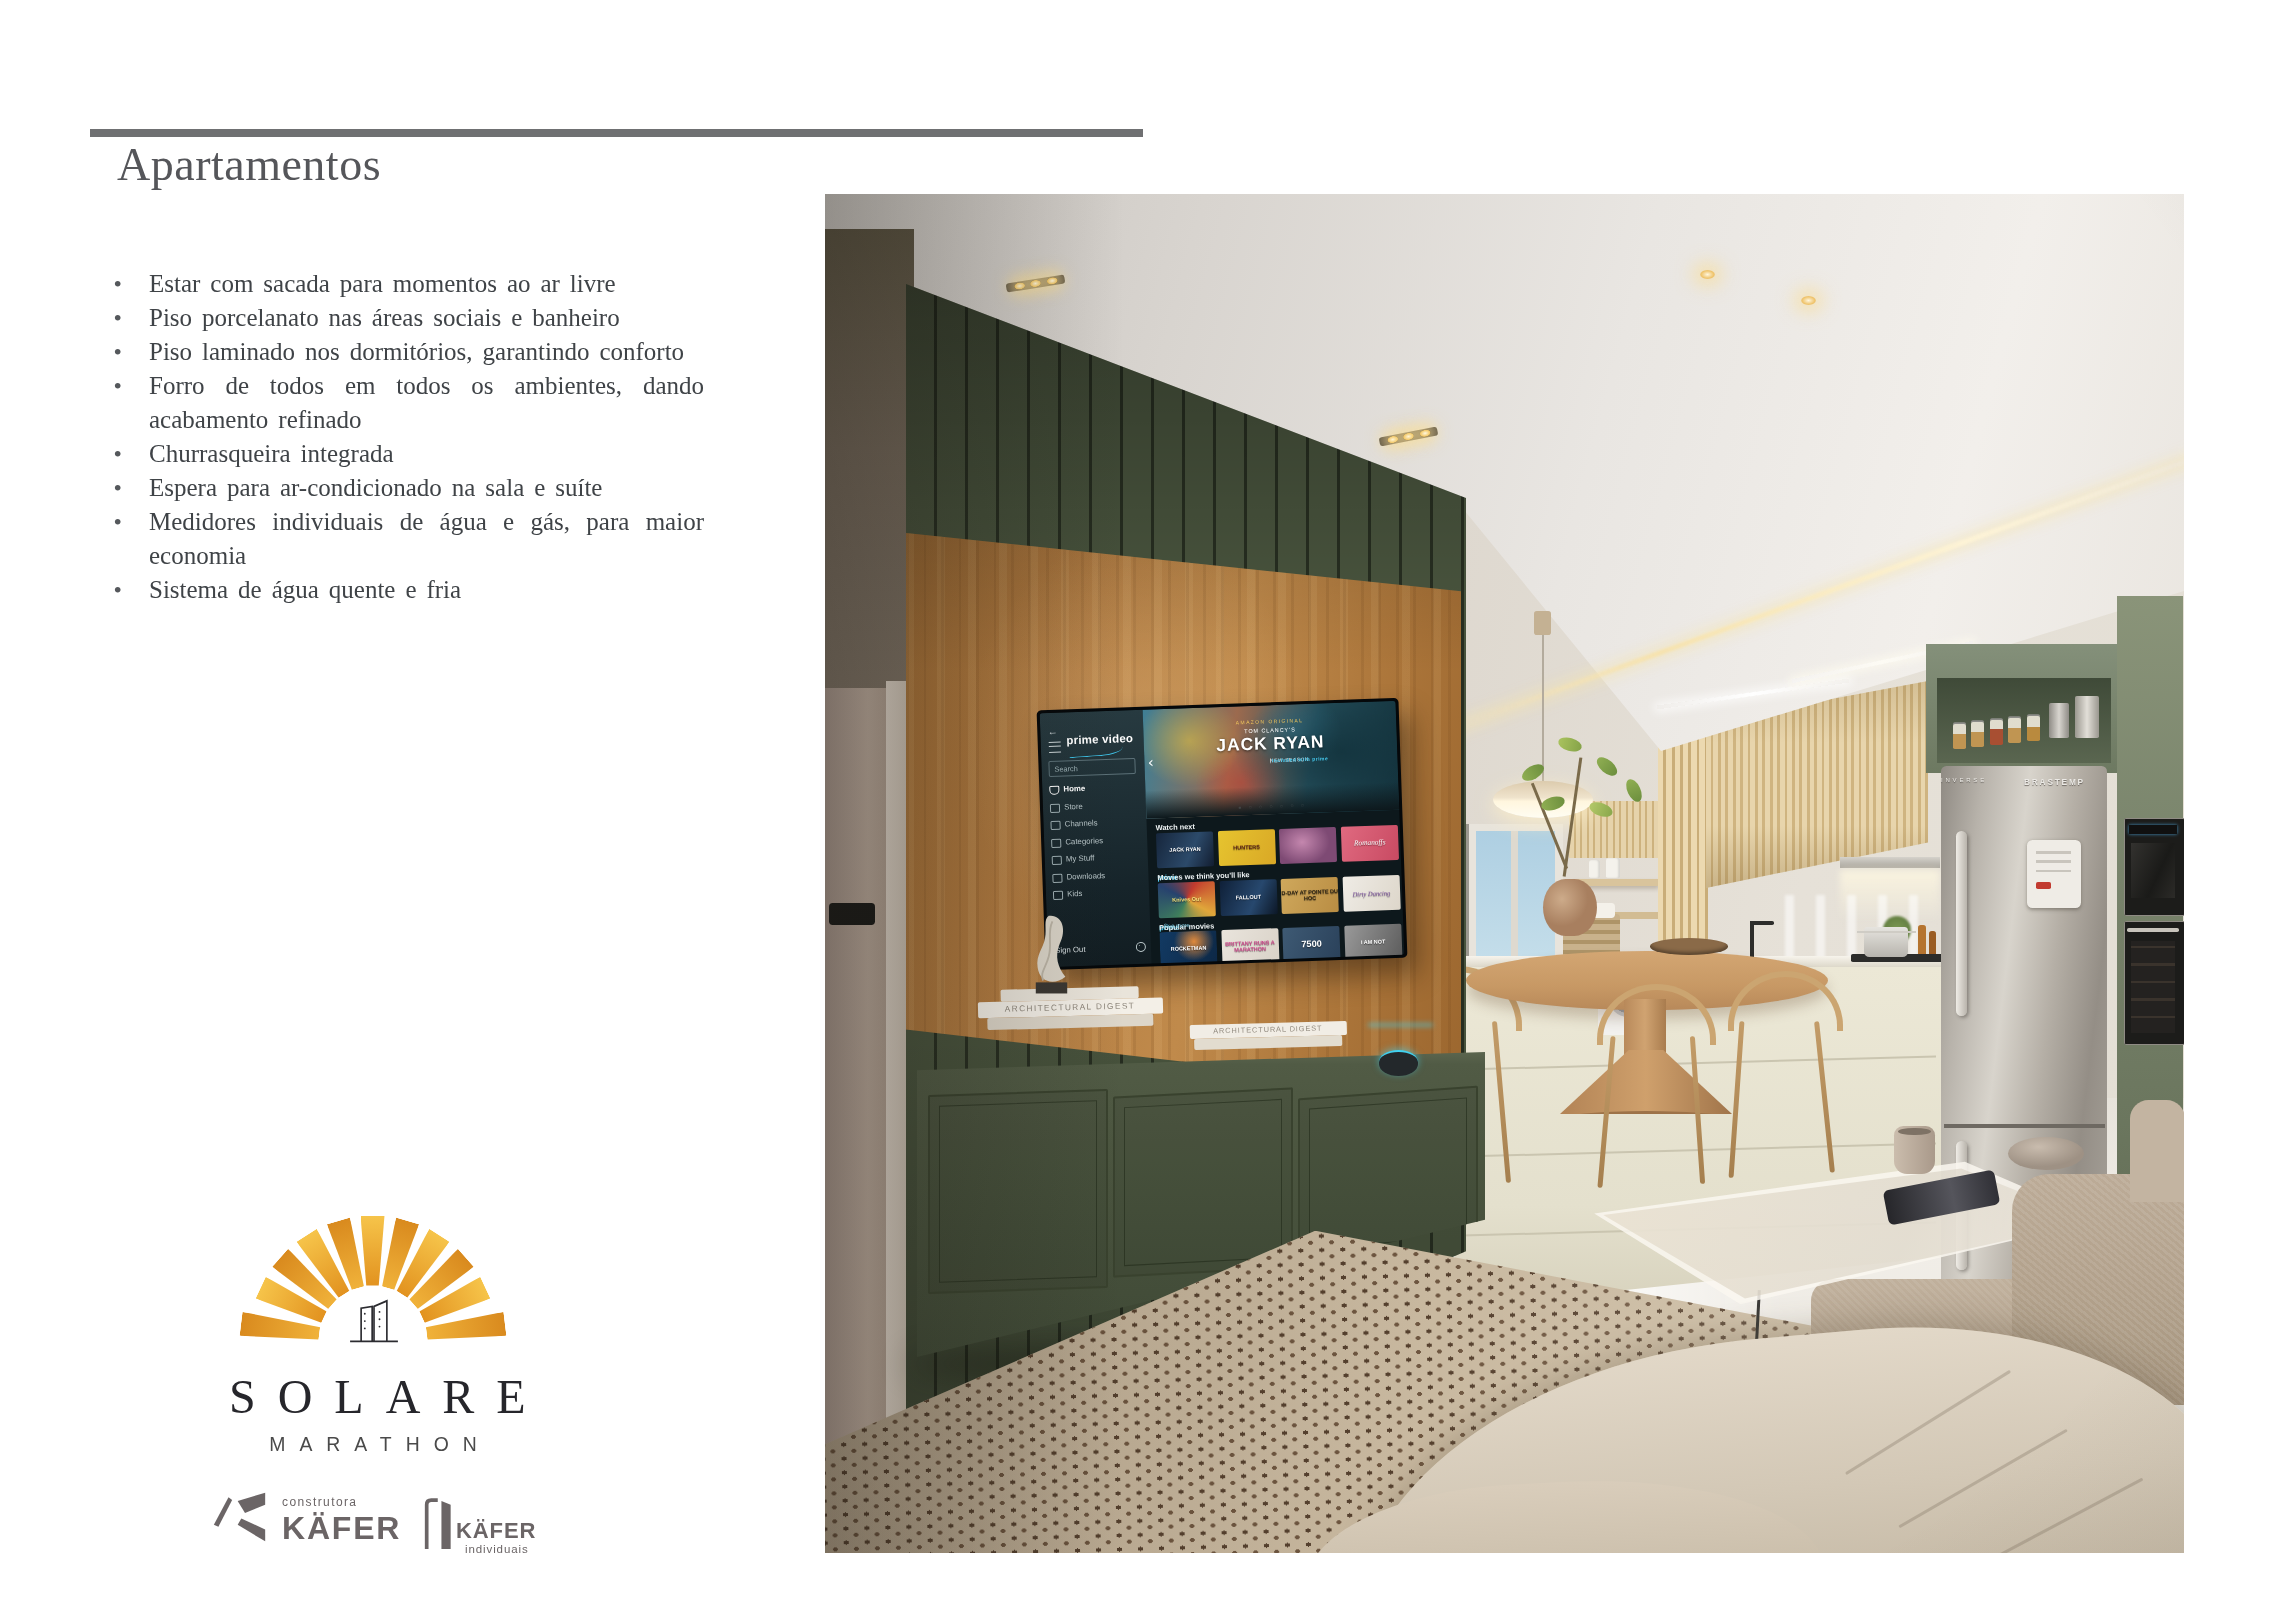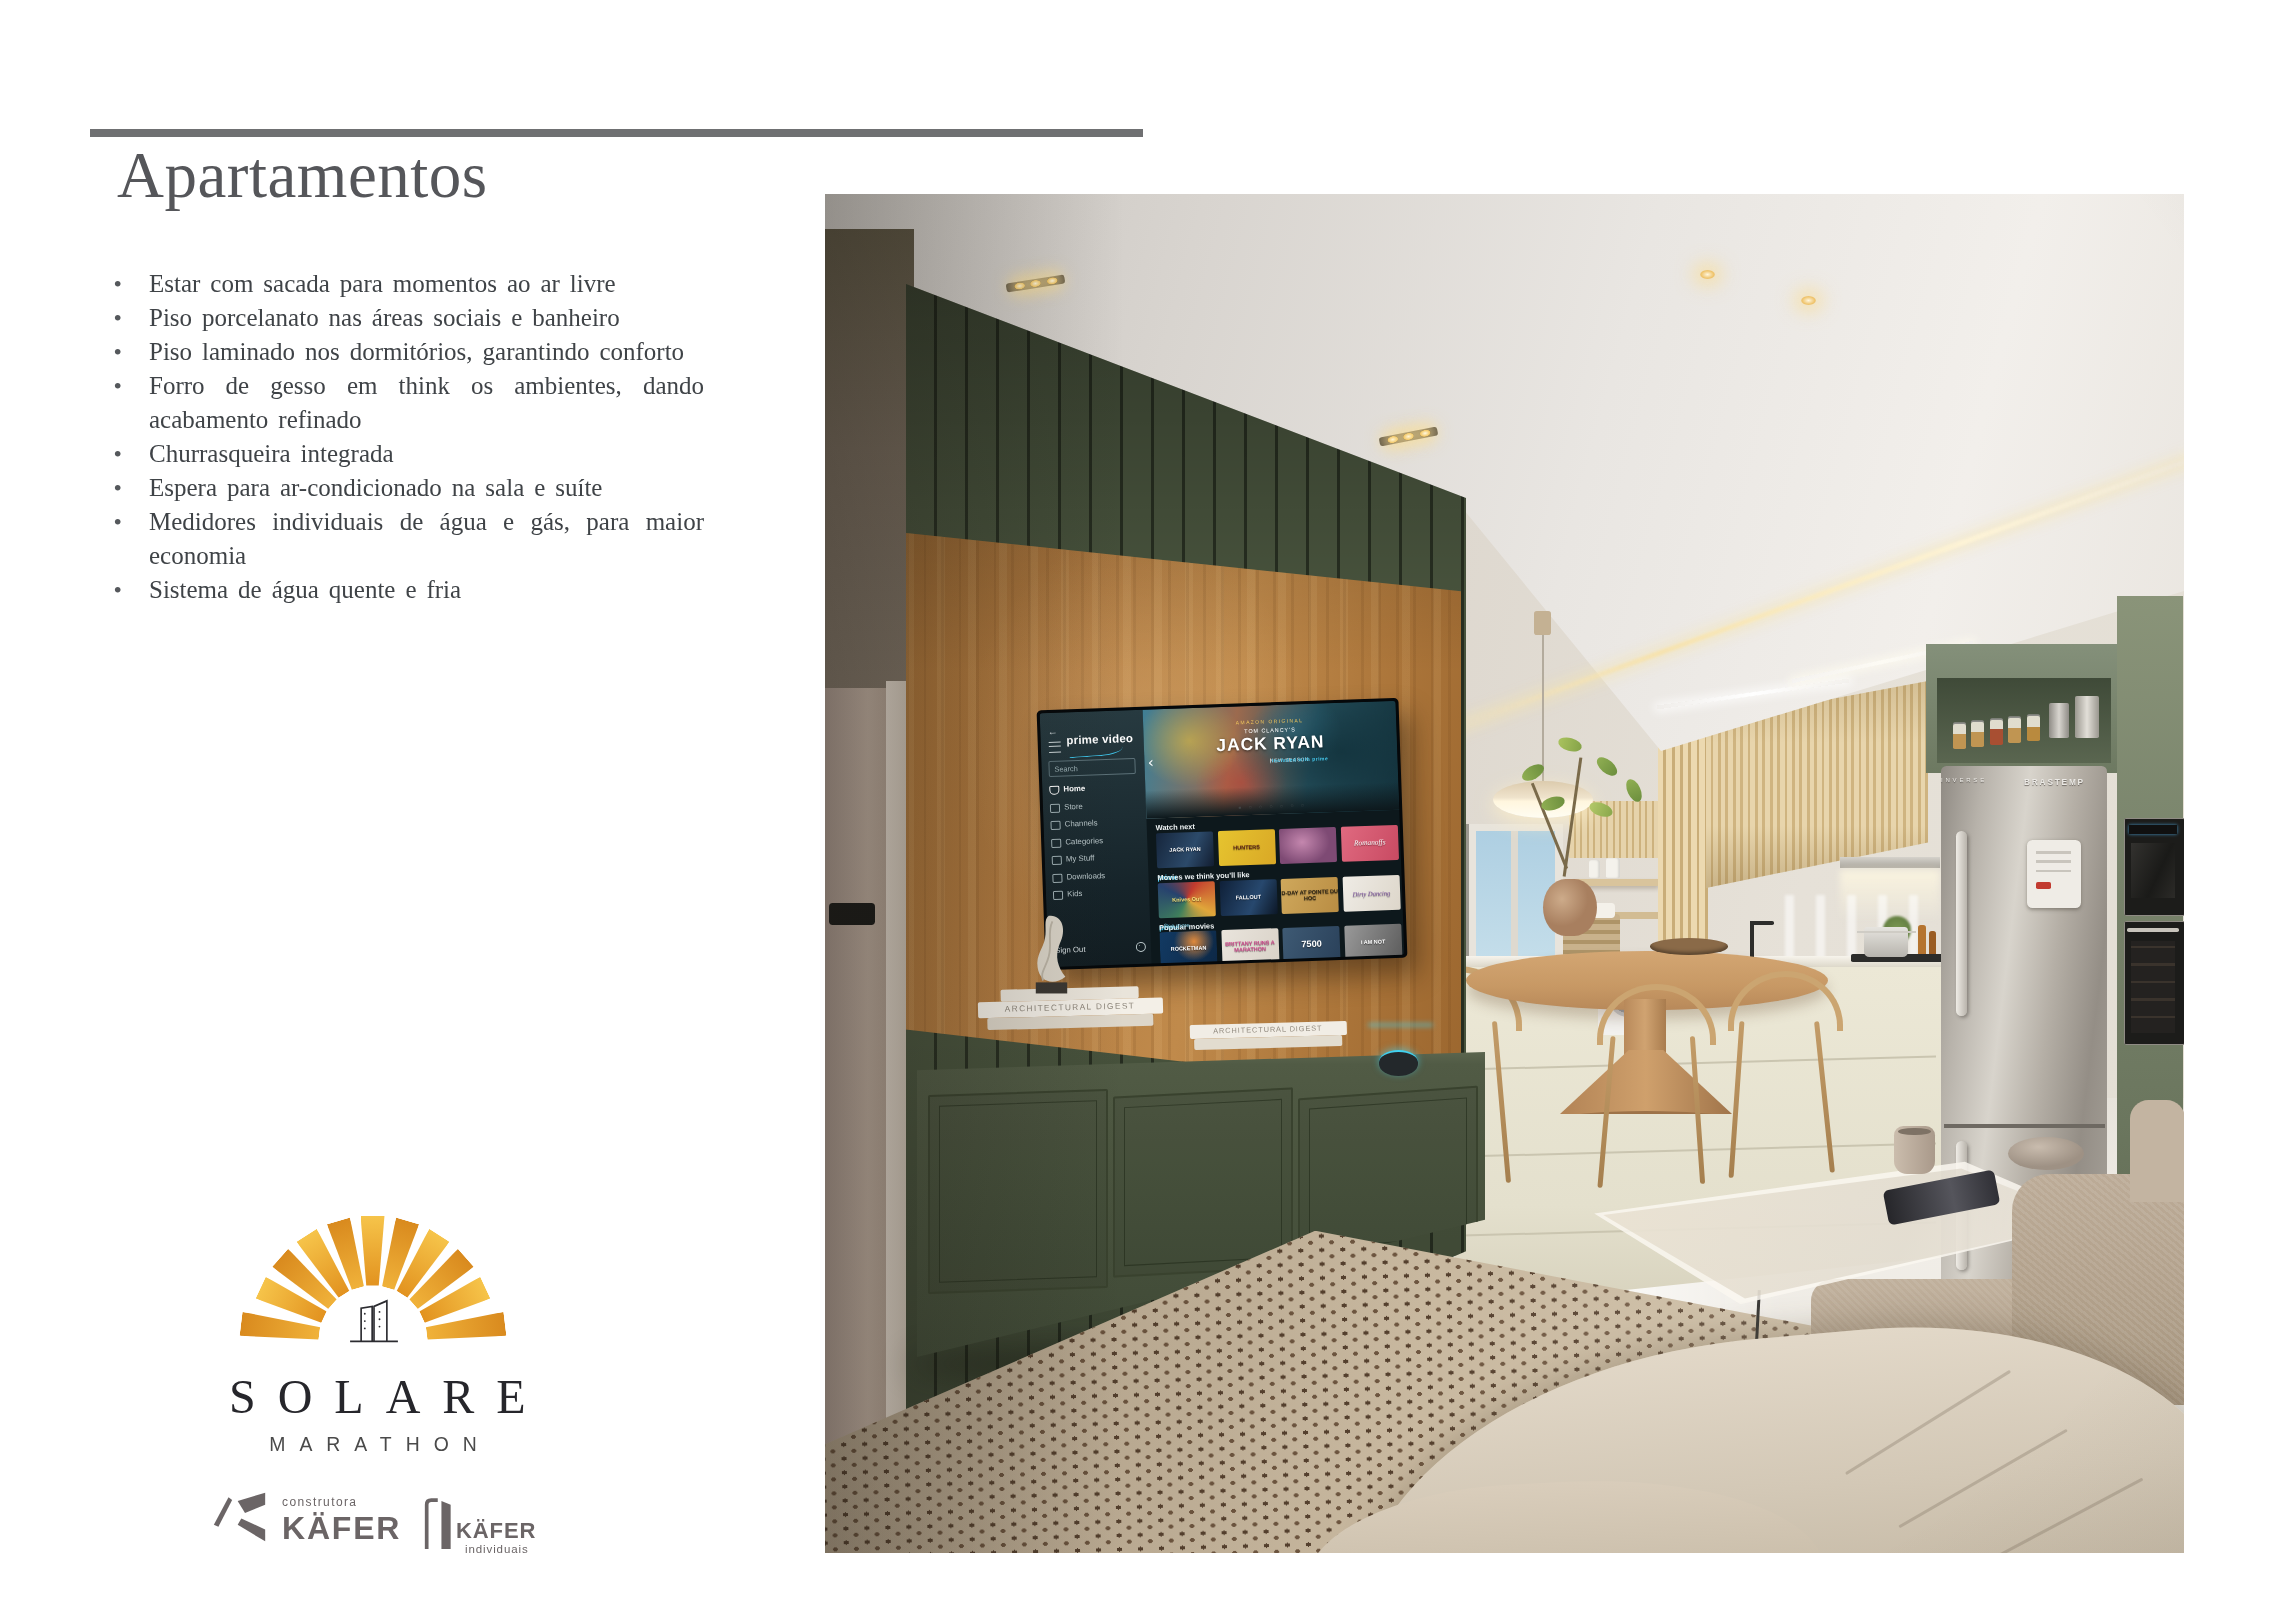--- a/index.html
+++ b/index.html
@@ -2,21 +2,21 @@
 <html style="--accent-gold-1: #e2921f; --accent-gold-2: #f6c44a; --rule-gray: #6f7072; --title-gray: #55565a; --text-gray: #3f4347; --logo-ink: #26262b; --brand-gray: #6b6566; --green-wall: #47523c; --green-console: #4c5640; --green-cabinet: #77826a; --prime-cyan: #3fc3e8;font-size:14.8px"><head>
 <meta charset="utf-8">
 <style>
   html,body{margin:0;padding:0;background:#ffffff;}
   body{width:2290px;height:1619px;position:relative;overflow:hidden;
        font-family:"Liberation Serif",serif;-webkit-font-smoothing:antialiased;}
   .abs{position:absolute;}
 
   
   #top-rule{left:90px;top:129px;width:1053px;height:8.3px;background:var(--rule-gray,#6f7072);}
-  #page-title{left:117px;top:138px;font-size:65px;color:var(--title-gray,#55565a);letter-spacing:0.5px;}
+  #page-title{left:117px;top:138px;font-size:46px;color:var(--title-gray,#55565a);letter-spacing:0.5px;}
   #feature-list{left:95px;top:267px;width:609px;list-style:none;margin:0;padding:0;}
   #feature-list li{position:relative;padding-left:54px;font-size:25px;line-height:34px;
        color:var(--text-gray,#3f4347);text-align:justify;word-spacing:3.7px;}
   #feature-list li::before{content:"•";position:absolute;left:18.5px;top:0;color:#55585c;font-size:24px;}
 
   
   #solare{left:207px;top:1181px;width:332px;text-align:center;}
   #sun{position:relative;width:277px;height:164px;margin:0 auto;}
   #sun .ray{position:absolute;left:126px;bottom:5.5px;width:24px;height:70px;
        transform-origin:50% 100%;clip-path:polygon(24% 100%,76% 100%,100% 0,0 0);
@@ -379,21 +379,21 @@
 </head>
 <body>
 
 <div class="abs" id="top-rule"></div>
 <div class="abs" id="page-title">Apartamentos</div>
 
 <ul class="abs" id="feature-list">
   <li>Estar com sacada para momentos ao ar livre</li>
   <li>Piso porcelanato nas áreas sociais e banheiro</li>
   <li>Piso laminado nos dormitórios, garantindo conforto</li>
-  <li>Forro de gesso em think os ambientes, dando acabamento refinado</li>
+  <li>Forro de todos em todos os ambientes, dando acabamento refinado</li>
   <li>Churrasqueira integrada</li>
   <li>Espera para ar-condicionado na sala e suíte</li>
   <li>Medidores individuais de água e gás, para maior economia</li>
   <li>Sistema de água quente e fria</li>
 </ul>
 
 <div class="abs" id="solare">
   <div id="sun">
     <div class="ray"></div>
       <div class="ray"></div>

